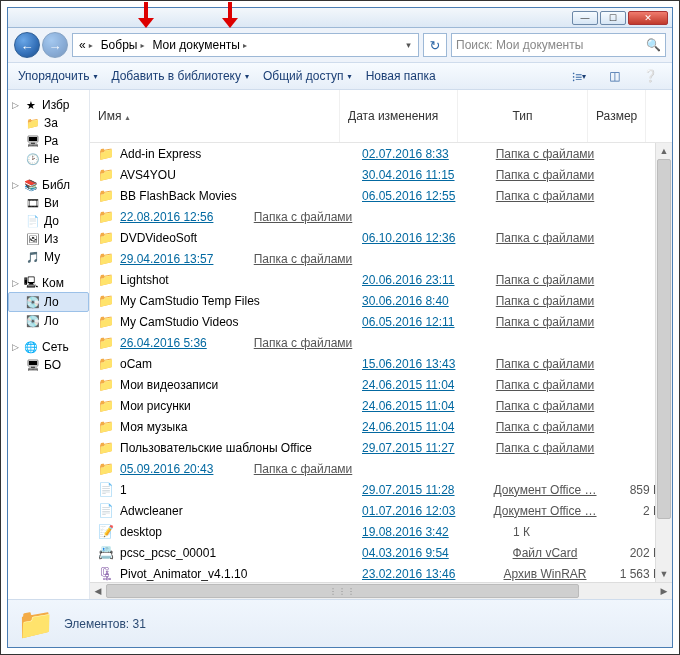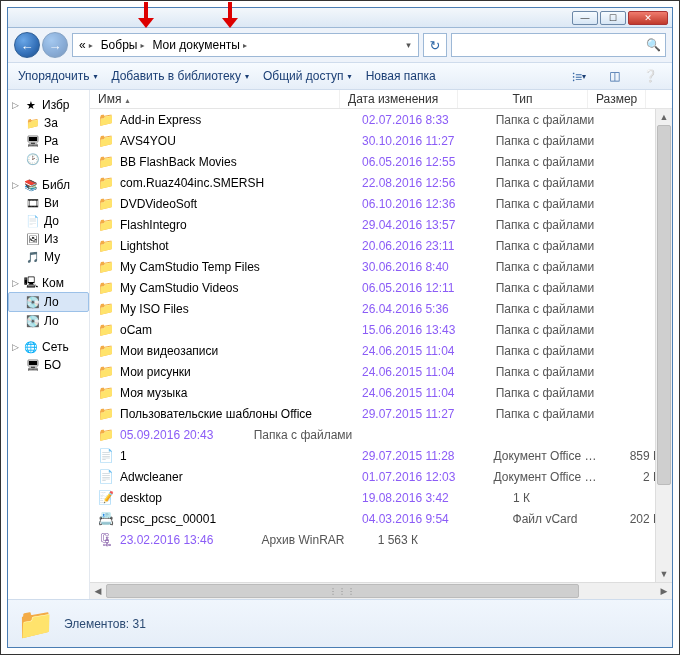--- a/index.html
+++ b/index.html
@@ -40,33 +40,33 @@
 .sidebar { width: 82px; border-right: 1px solid #e3e8ef; overflow: hidden; font-size: 12px; padding-top: 6px; }
 .sb-group { margin-bottom: 8px; }
 .sb-head { display: flex; align-items: center; gap: 4px; padding: 2px 2px 2px 4px; color: #000; cursor: pointer; white-space: nowrap; overflow: hidden; }
 .sb-head .gi { font-size: 9px; color: #777; width: 8px; }
 .sb-item { padding: 2px 0 2px 18px; white-space: nowrap; overflow: hidden; cursor: pointer; display: flex; align-items: center; gap: 4px; }
 .sb-ico { width: 14px; height: 14px; display: inline-flex; align-items: center; justify-content: center; font-size: 11px; }
 .sb-item.sel { background: #d8e6f7; border: 1px solid #9cc1e8; border-radius: 2px; padding-left: 17px; }
 
 .filearea { flex: 1; display: flex; flex-direction: column; overflow: hidden; }
 .colhead { display: flex; font-size: 12px; color: #333; border-bottom: 1px solid #e5e5e5; }
-.colhead > div { padding: 2px 8px; border-right: 1px solid #f0f0f0; }
+.colhead > div { padding: 19px 8px; border-right: 1px solid #f0f0f0; }
 .c-name { flex: 0 0 250px; }
 .c-date { flex: 0 0 118px; }
 .c-type { flex: 0 0 130px; text-align: center; }
 .c-size { flex: 0 0 58px; text-align: right; }
 .sort-ind { font-size: 8px; color: #666; margin-left: 4px; }
 
 .filelist { flex: 1; overflow: hidden; font-size: 12px; position: relative; }
 .row { display: flex; align-items: center; height: 21px; padding-left: 8px; cursor: pointer; }
 .row .fico { width: 16px; height: 16px; margin-right: 6px; display: inline-flex; align-items: center; justify-content: center; font-size: 13px; }
 .row .c-name { flex: 0 0 242px; white-space: nowrap; overflow: hidden; }
-.row .c-date { flex: 0 0 118px; color: #8b5cf6; white-space: nowrap; }
-.row .c-type { flex: 0 0 130px; color: #555; white-space: nowrap; overflow: hidden; text-overflow: ellipsis; }
+.row .c-date { flex: 0 0 118px; color: #0369a1; white-space: nowrap; text-decoration: underline; }
+.row .c-type { flex: 0 0 130px; color: #555; white-space: nowrap; overflow: hidden; text-overflow: ellipsis; text-decoration: underline; }
 .row .c-size { flex: 0 0 50px; text-align: right; color: #555; }
 
 .folder-ico { color: #e8c155; }
 .doc-ico { color: #5b87c4; }
 .txt-ico { color: #888; }
 .vcf-ico { color: #7a9; }
 .rar-ico { color: #7a4da0; }
 
 .vscroll { position: absolute; right: 0; top: 0; bottom: 0; width: 17px; background: #f0f0f0; border-left: 1px solid #ddd; }
 .vscroll .thumb { position: absolute; left: 1px; right: 1px; top: 16px; height: 360px; background: #cfcfcf; border: 1px solid #bbb; border-radius: 2px; }
@@ -112,20 +112,21 @@
             <span class="tri">▸</span>
       </span>
       <span class="bc-seg">
         <span>Мои документы</span>
             <span class="tri">▸</span>
       </span>
       <span class="bc-drop">▾</span>
     </div>
     <div class="refresh">↻</div>
     <div class="search">
+      <span>Поиск: Мои документы</span>
       <span class="mag">🔍</span>
     </div>
   </div>
 
   <div class="toolbar">
     <div class="toolbtn">
           <span>Упорядочить</span> 
           <span class="tri-d">▾</span>
         </div>
     <div class="toolbtn">
@@ -227,48 +228,46 @@
         <div class="row">
               <span class="fico folder-ico">📁</span>
               <span class="c-name">Add-in Express</span>
               <span class="c-date">02.07.2016 8:33</span>
               <span class="c-type">Папка с файлами</span>
               <span class="c-size"></span>
             </div>
             <div class="row">
               <span class="fico folder-ico">📁</span>
               <span class="c-name">AVS4YOU</span>
-              <span class="c-date">30.10.2016 11:27</span>
+              <span class="c-date">30.04.2016 11:15</span>
               <span class="c-type">Папка с файлами</span>
               <span class="c-size"></span>
             </div>
             <div class="row">
               <span class="fico folder-ico">📁</span>
               <span class="c-name">BB FlashBack Movies</span>
               <span class="c-date">06.05.2016 12:55</span>
               <span class="c-type">Папка с файлами</span>
               <span class="c-size"></span>
             </div>
             <div class="row">
               <span class="fico folder-ico">📁</span>
-              <span class="c-name">com.Ruaz404inc.SMERSH</span>
               <span class="c-date">22.08.2016 12:56</span>
               <span class="c-type">Папка с файлами</span>
               <span class="c-size"></span>
             </div>
             <div class="row">
               <span class="fico folder-ico">📁</span>
               <span class="c-name">DVDVideoSoft</span>
               <span class="c-date">06.10.2016 12:36</span>
               <span class="c-type">Папка с файлами</span>
               <span class="c-size"></span>
             </div>
             <div class="row">
               <span class="fico folder-ico">📁</span>
-              <span class="c-name">FlashIntegro</span>
               <span class="c-date">29.04.2016 13:57</span>
               <span class="c-type">Папка с файлами</span>
               <span class="c-size"></span>
             </div>
             <div class="row">
               <span class="fico folder-ico">📁</span>
               <span class="c-name">Lightshot</span>
               <span class="c-date">20.06.2016 23:11</span>
               <span class="c-type">Папка с файлами</span>
               <span class="c-size"></span>
@@ -282,21 +281,20 @@
             </div>
             <div class="row">
               <span class="fico folder-ico">📁</span>
               <span class="c-name">My CamStudio Videos</span>
               <span class="c-date">06.05.2016 12:11</span>
               <span class="c-type">Папка с файлами</span>
               <span class="c-size"></span>
             </div>
             <div class="row">
               <span class="fico folder-ico">📁</span>
-              <span class="c-name">My ISO Files</span>
               <span class="c-date">26.04.2016 5:36</span>
               <span class="c-type">Папка с файлами</span>
               <span class="c-size"></span>
             </div>
             <div class="row">
               <span class="fico folder-ico">📁</span>
               <span class="c-name">oCam</span>
               <span class="c-date">15.06.2016 13:43</span>
               <span class="c-type">Папка с файлами</span>
               <span class="c-size"></span>
@@ -357,20 +355,21 @@
             </div>
             <div class="row">
               <span class="fico vcf-ico">📇</span>
               <span class="c-name">pcsc_pcsc_00001</span>
               <span class="c-date">04.03.2016 9:54</span>
               <span class="c-type">Файл vCard</span>
               <span class="c-size">202 К</span>
             </div>
             <div class="row">
               <span class="fico rar-ico">🗜</span>
+              <span class="c-name">Pivot_Animator_v4.1.10</span>
               <span class="c-date">23.02.2016 13:46</span>
               <span class="c-type">Архив WinRAR</span>
               <span class="c-size">1 563 К</span>
             </div>
       <div class="vscroll">
           <div class="abtn up">▲</div>
           <div class="thumb"></div>
           <div class="abtn dn">▼</div>
         </div>
           </div>

